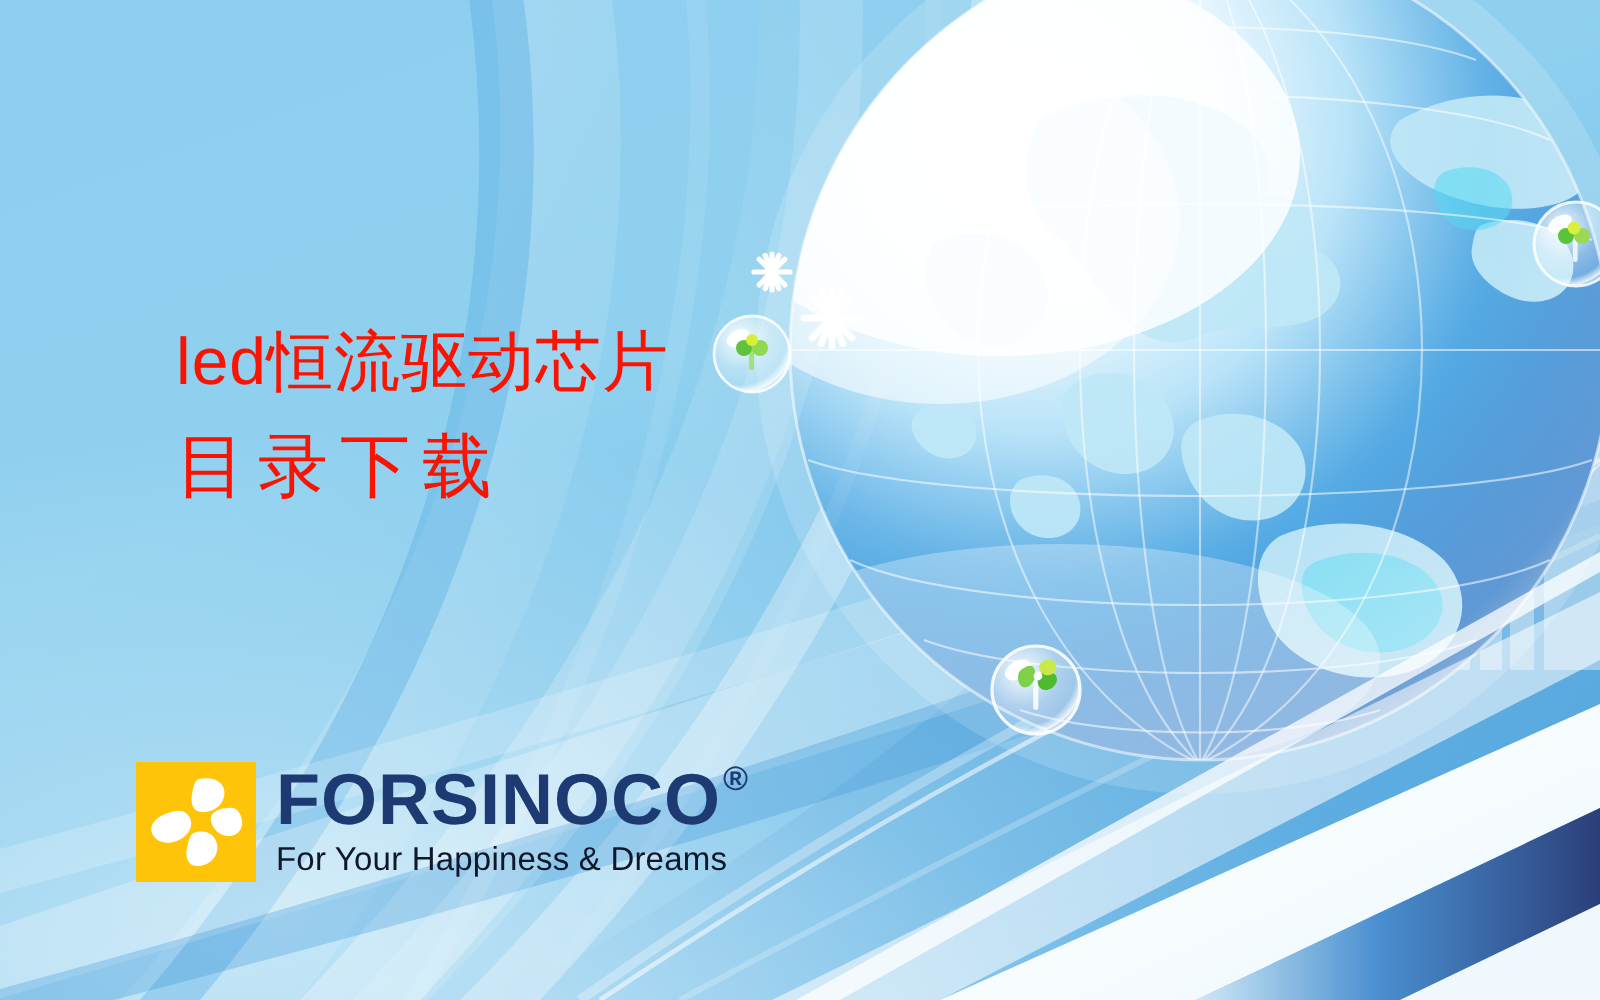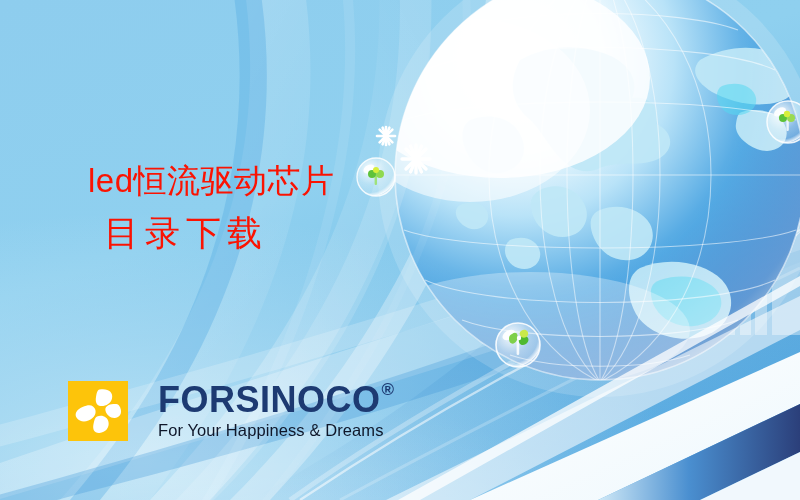--- a/index.html
+++ b/index.html
@@ -62,21 +62,21 @@
     font-family: "Liberation Sans", sans-serif;
     font-size: 33px;
     letter-spacing: 0.5px;
     white-space: nowrap;
   }
   #headline .line2 {
     font-family: "Liberation Serif", serif;
     font-size: 35px;
     letter-spacing: 6px;
     margin-top: 12px;
-    margin-left: 16px;
+    margin-left: 0;
     white-space: nowrap;
   }
 
   
   #logo-lockup {
     position: absolute;
     left: 68px;
     top: 381px;
     z-index: 30;
     display: flex;
@@ -85,21 +85,21 @@
   #logo-mark {
     width: 60px;
     height: 60px;
     background: #fdc40a;
     flex: 0 0 auto;
     position: relative;
   }
   #logo-mark svg { display: block; }
 
   #logo-text {
-    margin-left: 30px;
+    margin-left: 10px;
     padding-top: 1px;
   }
   #wordmark {
     font-family: "Liberation Sans", sans-serif;
     font-weight: bold;
     font-size: 36px;
     letter-spacing: 0.5px;
     color: #1d3a72;
     line-height: 1;
     display: flex;

